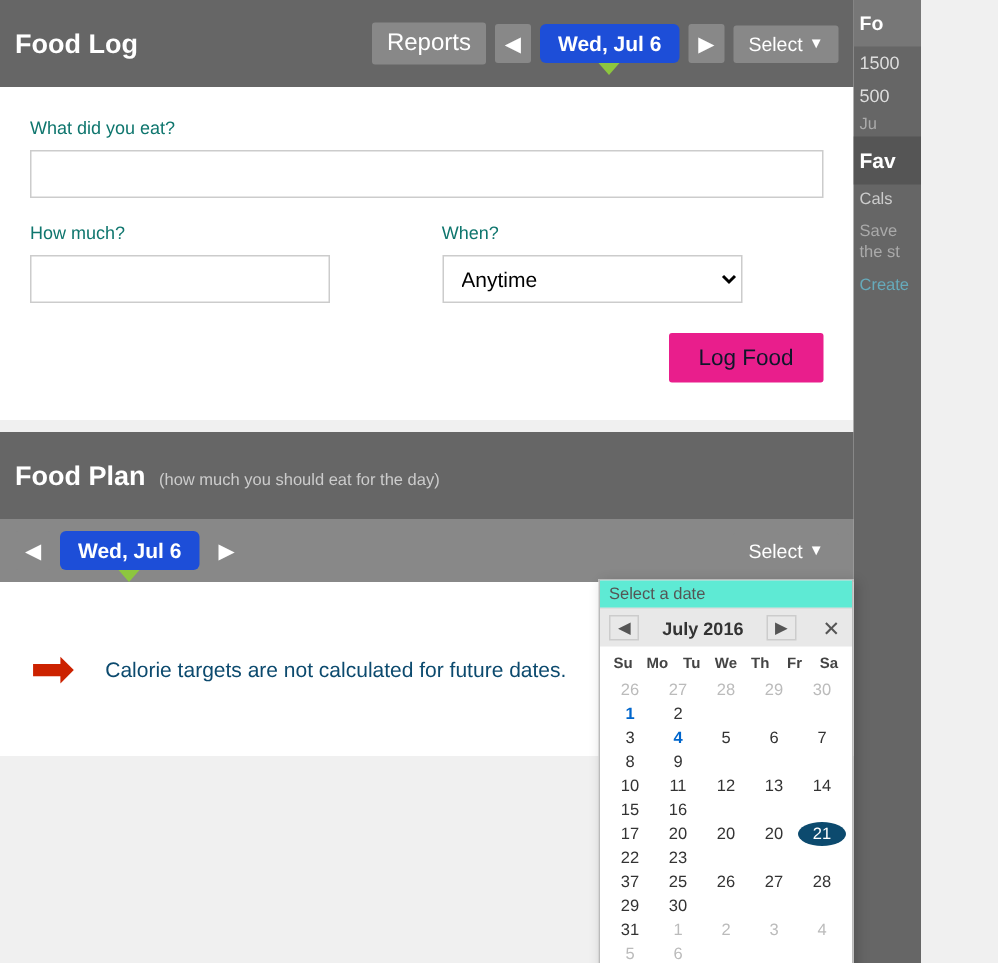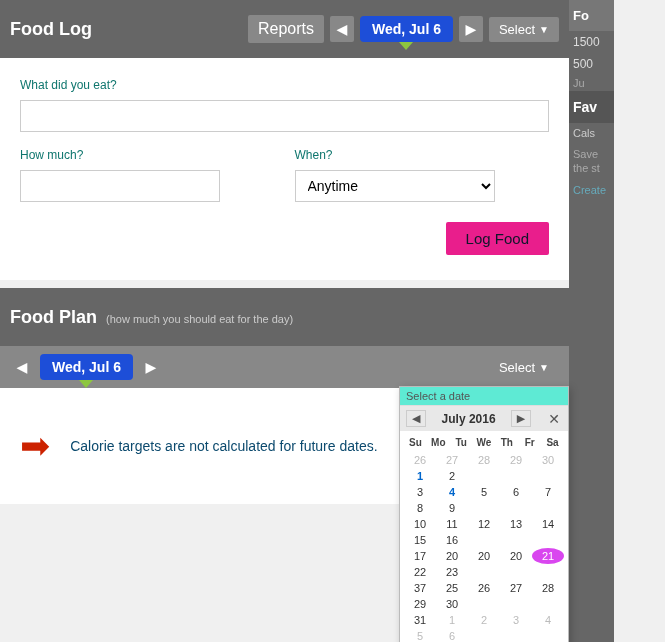--- a/index.html
+++ b/index.html
@@ -270,21 +270,21 @@
       text-align: center;
     }
     .cal-cell.other-month {
       color: #bbb;
     }
     .cal-cell.today {
       color: #0066cc;
       font-weight: bold;
     }
     .cal-cell.selected {
-      background: #d946ef;
+      background: #0c4a6e;
       color: white;
       border-radius: 50%;
     }
 
     
     .rp-section {
       background: #777;
       color: white;
       font-size: 13px;
       font-weight: bold;

